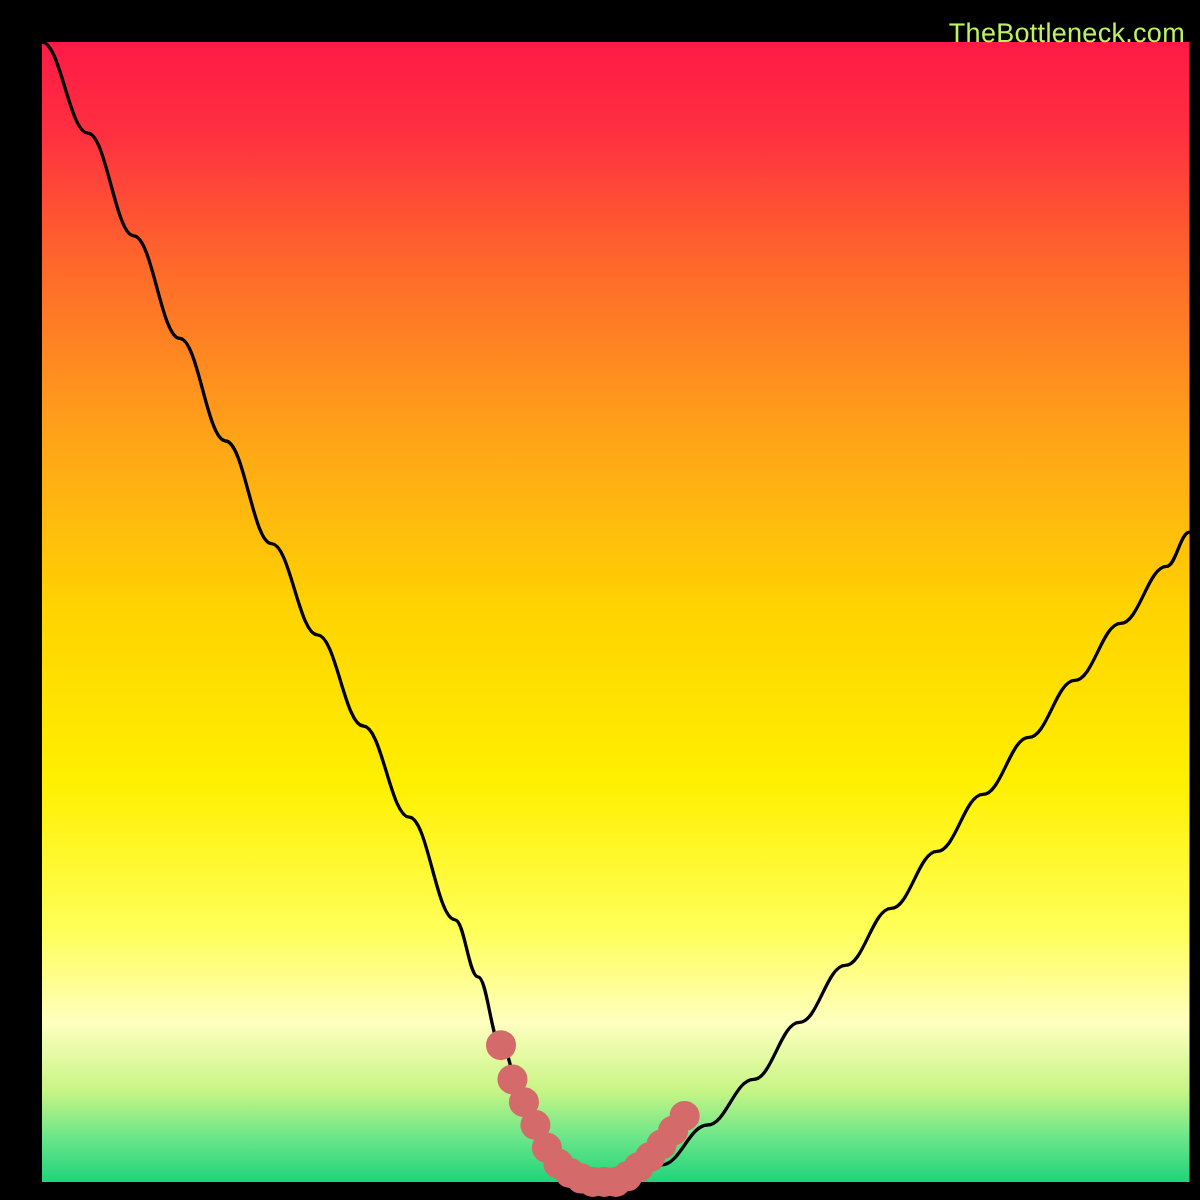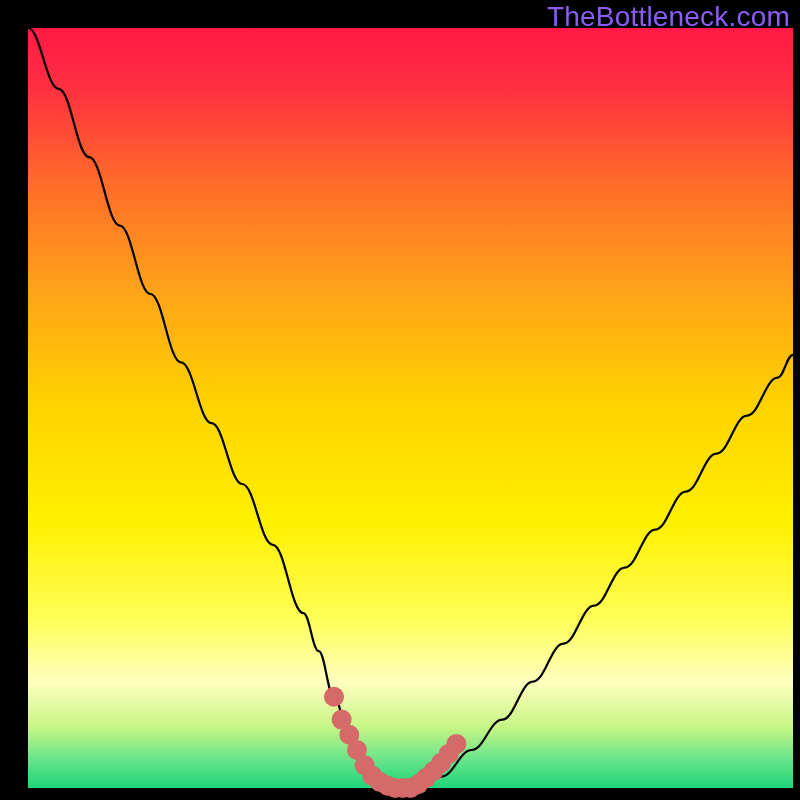--- a/index.html
+++ b/index.html
@@ -12,24 +12,24 @@
     font-family: Arial, Helvetica, sans-serif;
   }
   .frame {
     position: relative;
     width: 800px;
     height: 800px;
     background: #000;
   }
   .watermark {
     position: absolute;
-    top: 1px;
+    top: 12px;
     right: 10px;
-    color: #8b5cf6;
-    font-size: 28px;
+    color: #bef264;
+    font-size: 18px;
     font-weight: 500;
     letter-spacing: 0.2px;
     z-index: 10;
   }
   svg {
     position: absolute;
     left: 0;
     top: 0;
   }
 </style>

